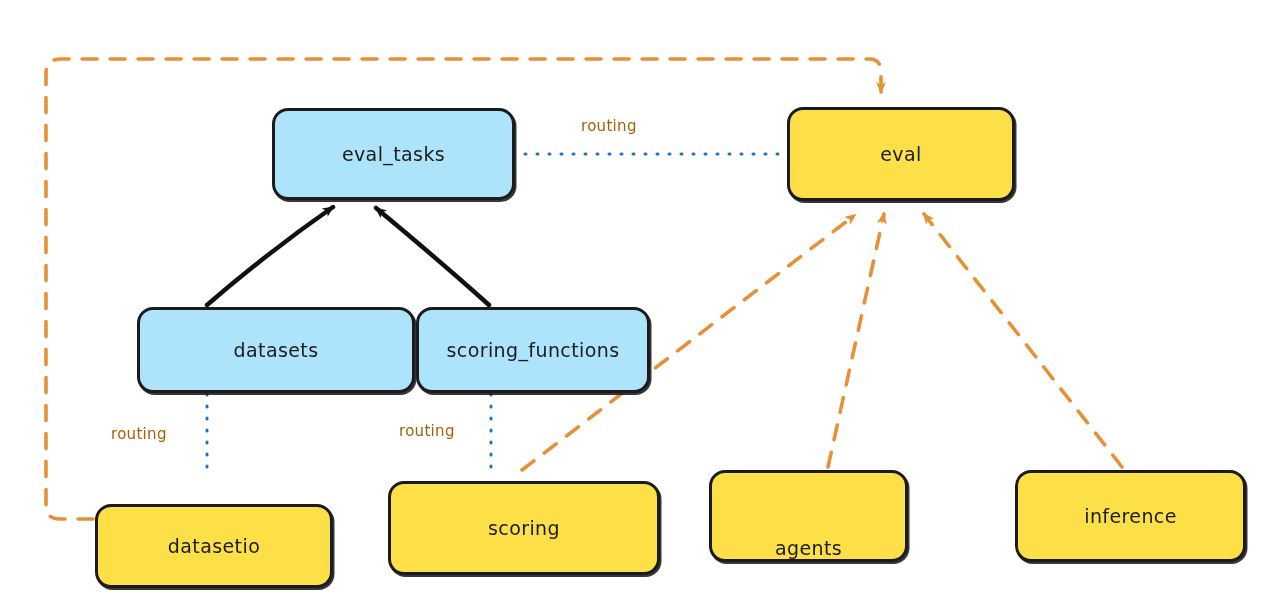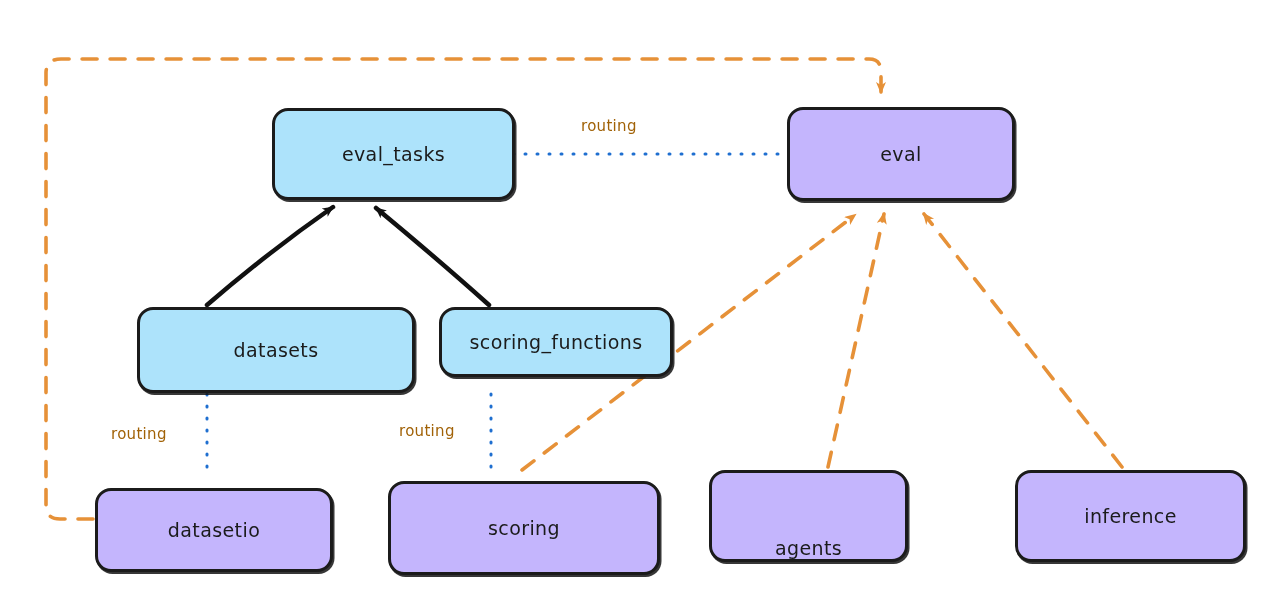--- a/index.html
+++ b/index.html
@@ -7,21 +7,21 @@
        font-family:"DejaVu Sans","Liberation Sans",sans-serif;}
   #stage{position:relative;width:1280px;height:596px;background:#fff;}
   #edges{position:absolute;left:0;top:0;width:1280px;height:596px;}
   .node{position:absolute;box-sizing:border-box;
         display:flex;align-items:center;justify-content:center;
         border:3px solid #1b1b1b;border-radius:16px;
         color:#1b1b1b;font-size:19px;letter-spacing:.4px;
         box-shadow:1.5px 2px 0 rgba(20,20,20,.85);
         user-select:none;}
   .node.api{background:#ade3fb;margin-left:40px;}
-  .node.provider{background:#c4b5fd;}
+  .node.provider{background:#fde047;}
   .edge-label{position:absolute;color:#a16207;font-size:15px;
               letter-spacing:.3px;white-space:nowrap;user-select:none;}
 </style>
 </head>
 <body>
 
 <div id="stage">
 
   <svg id="edges" viewBox="0 0 1280 596">
     <defs>
@@ -71,25 +71,25 @@
   </div>
 
   <div class="node provider" style="left:787px;top:107px;width:228px;height:94px;">
     <span>eval</span>
   </div>
 
   <div class="node api" style="left:97px;top:307px;width:278px;height:86px;">
     <span>datasets</span>
   </div>
 
-  <div class="node api" style="left:399px;top:307px;width:234px;height:70px;">
+  <div class="node api" style="left:376px;top:307px;width:234px;height:86px;">
     <span>scoring_functions</span>
   </div>
 
-  <div class="node provider" style="left:95px;top:488px;width:238px;height:84px;">
+  <div class="node provider" style="left:95px;top:504px;width:238px;height:84px;">
     <span>datasetio</span>
   </div>
 
   <div class="node provider" style="left:388px;top:481px;width:272px;height:94px;">
     <span>scoring</span>
   </div>
 
   <div class="node provider" style="left:709px;top:470px;width:199px;height:92px;align-items:flex-end;">
     <span>agents</span>
   </div>

